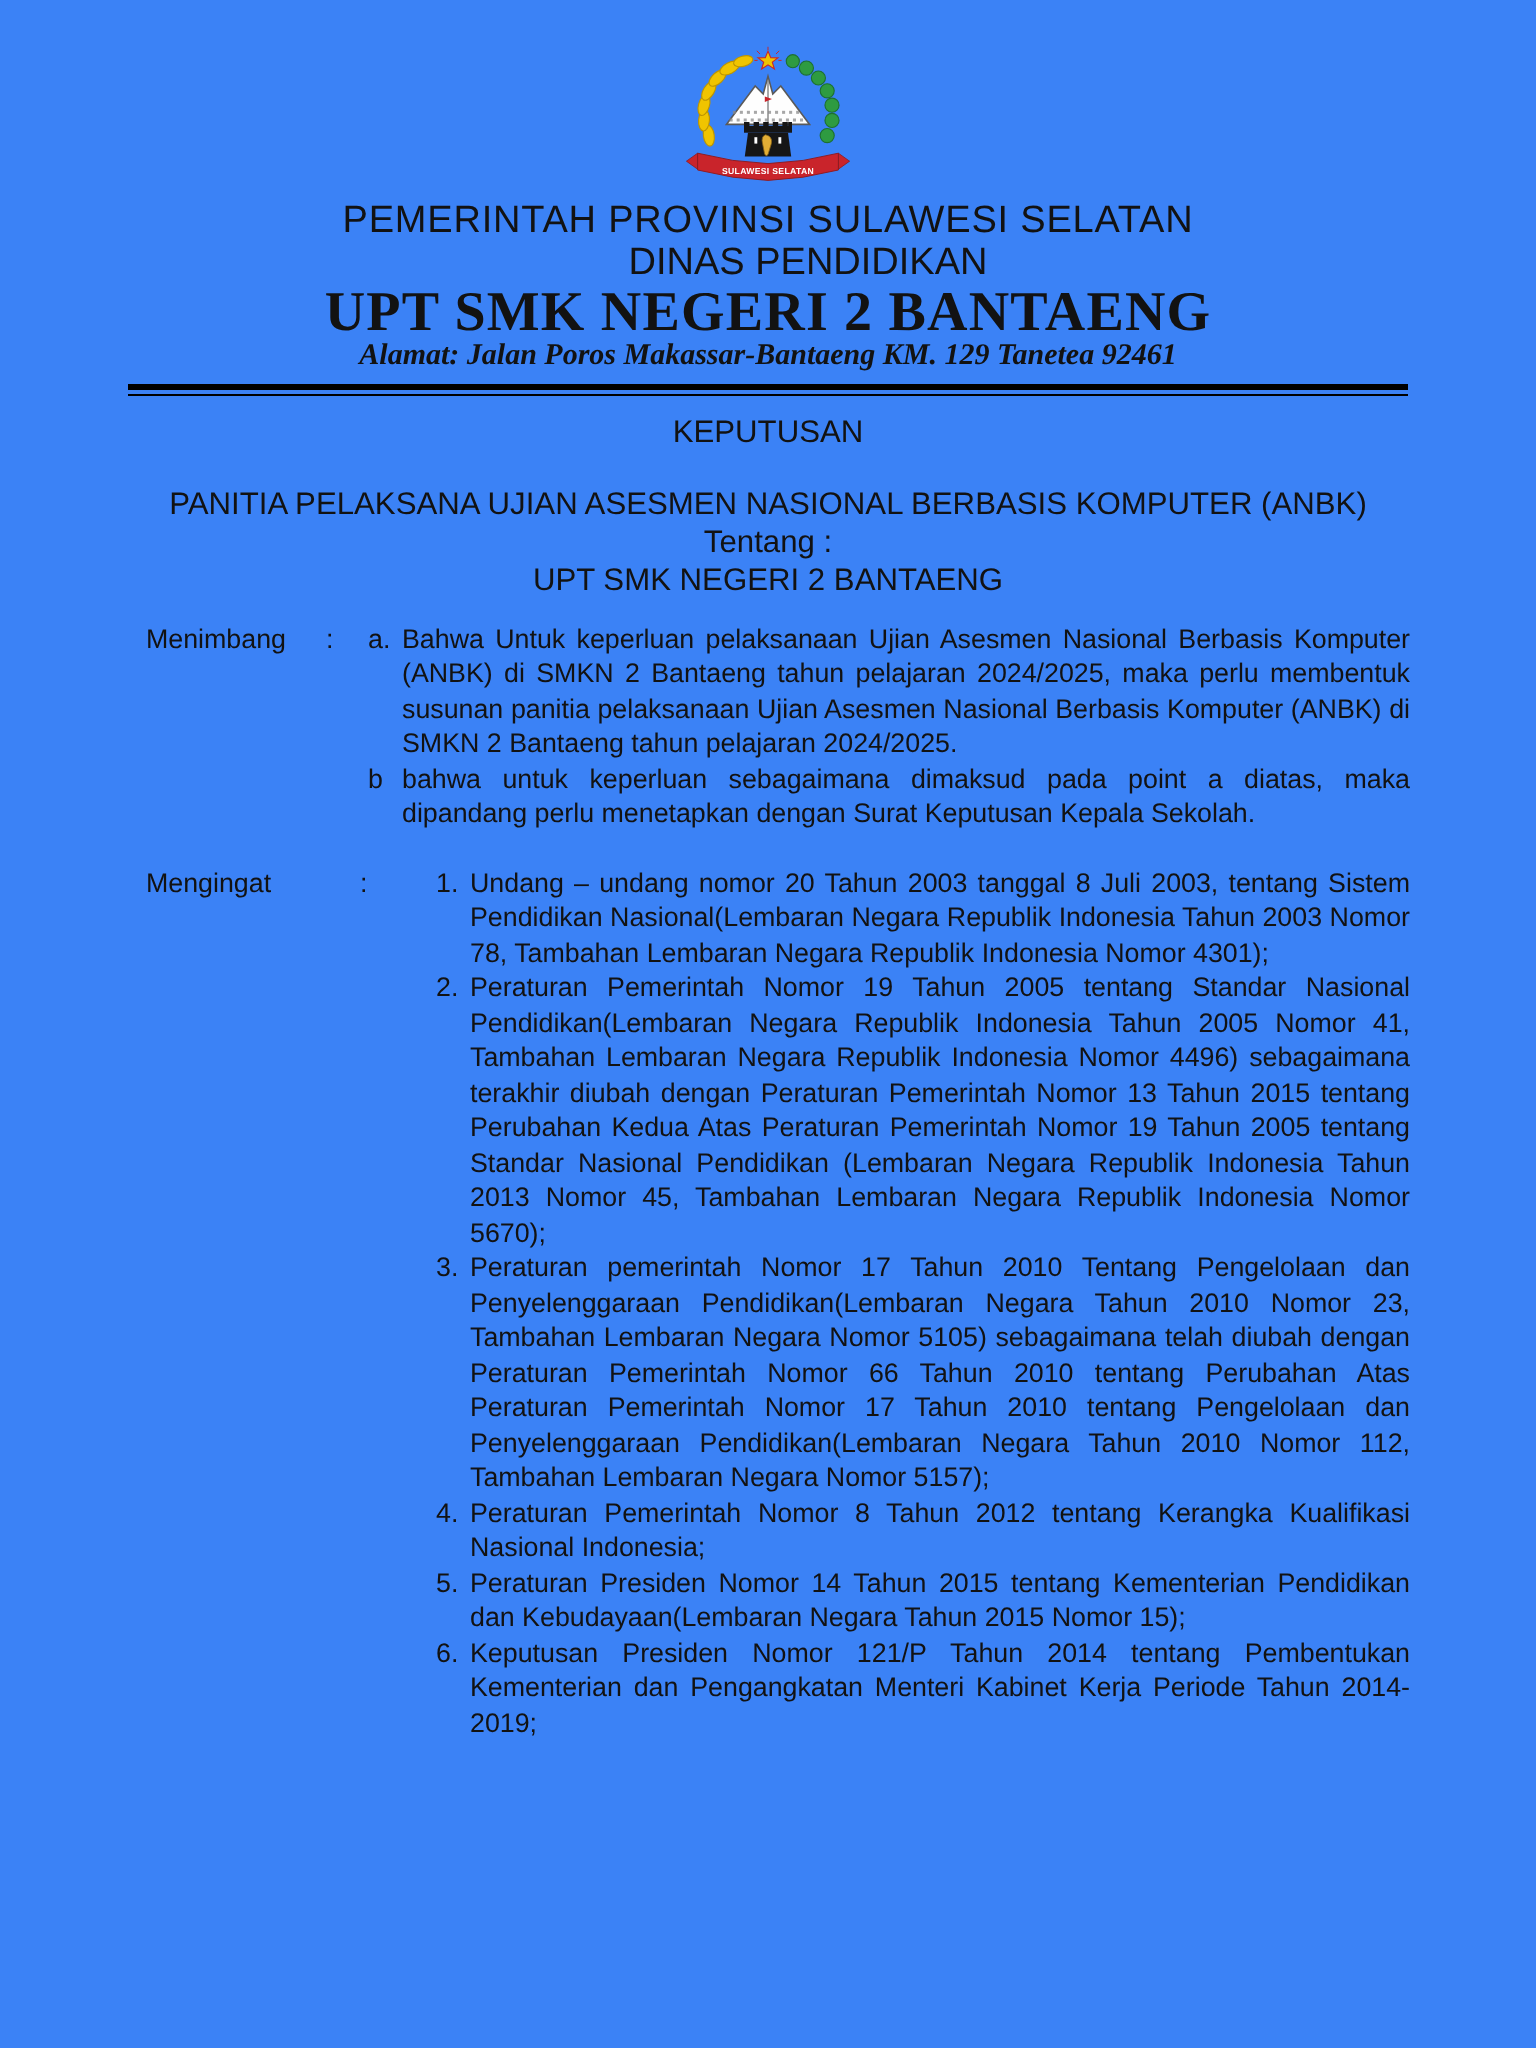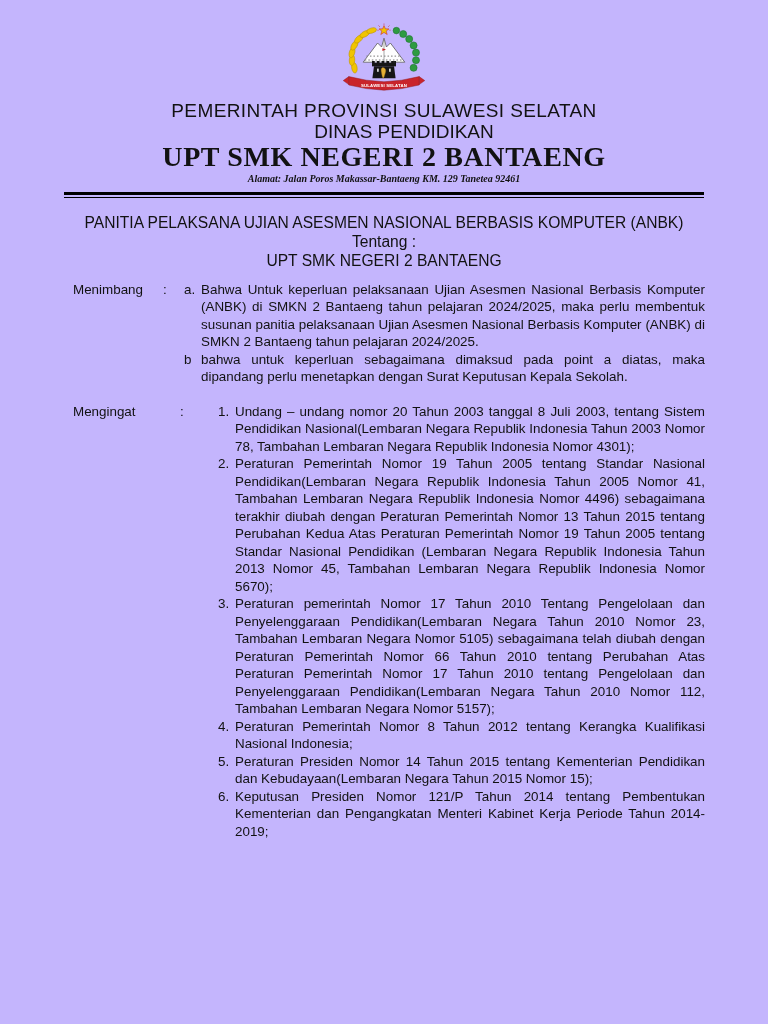--- a/index.html
+++ b/index.html
@@ -1,39 +1,39 @@
 <!DOCTYPE html>
 <html><head>
 <meta charset="utf-8">
 <style>
   html, body { margin: 0; padding: 0; background: #ffffff; }
   .page {
     position: relative;
     width: 768px;
     height: 1024px;
-    background: #c4b5fd;
+    background: #3b82f6;
     color: #121212;
     font-family: "Liberation Sans", sans-serif;
     overflow: hidden;
   }
   
   .letterhead { text-align: center; padding-top: 22px; }
   .logo-wrap { height: 74px; }
   .logo-wrap svg { display: block; margin: 0 auto; }
   .gov-line {
     font-size: 19px; line-height: 21px; margin-top: 4px; letter-spacing: 0.4px;
   }
   .dept-line { font-size: 19px; line-height: 21px; padding-left: 40px; }
   .school-line {
     font-family: "Liberation Serif", serif;
     font-weight: bold; font-size: 28px; line-height: 29px; letter-spacing: 0.6px;
   }
   .addr-line, .email-line {
     font-family: "Liberation Serif", serif;
-    font-style: italic; font-weight: bold; font-size: 10px; line-height: 15.5px;
+    font-style: italic; font-weight: bold; font-size: 15px; line-height: 15.5px;
   }
   .rule { margin: 5px 64px 0 64px; }
   .rule-thick { height: 3px; background: #000; }
   .rule-thin  { height: 1.2px; background: #000; margin-top: 2px; }
 
   
   .decision {
     text-align: center; font-size: 15.6px; line-height: 23px; margin-top: 7px;
   }
   .subject-block { margin-top: 15px; line-height: 19px; }
@@ -146,20 +146,21 @@
     <div class="school-line">UPT SMK NEGERI 2 BANTAENG</div>
     <div class="addr-line">Alamat: Jalan Poros Makassar-Bantaeng KM. 129 Tanetea 92461</div>
   </header>
 
   <div class="rule">
     <div class="rule-thick"></div>
     <div class="rule-thin"></div>
   </div>
 
   <section class="decision">
+    <div>KEPUTUSAN</div>
     <div class="subject-block">
       <div>PANITIA PELAKSANA UJIAN ASESMEN NASIONAL BERBASIS KOMPUTER (ANBK)</div>
       <div>Tentang :</div>
       <div>UPT SMK NEGERI 2 BANTAENG</div>
     </div>
   </section>
 
   <section class="clauses">
 
     <div class="clause-row">

